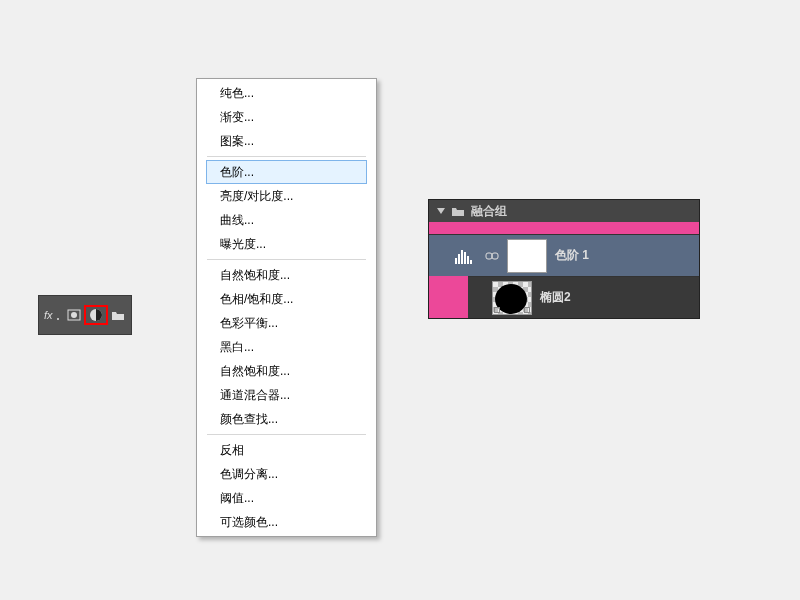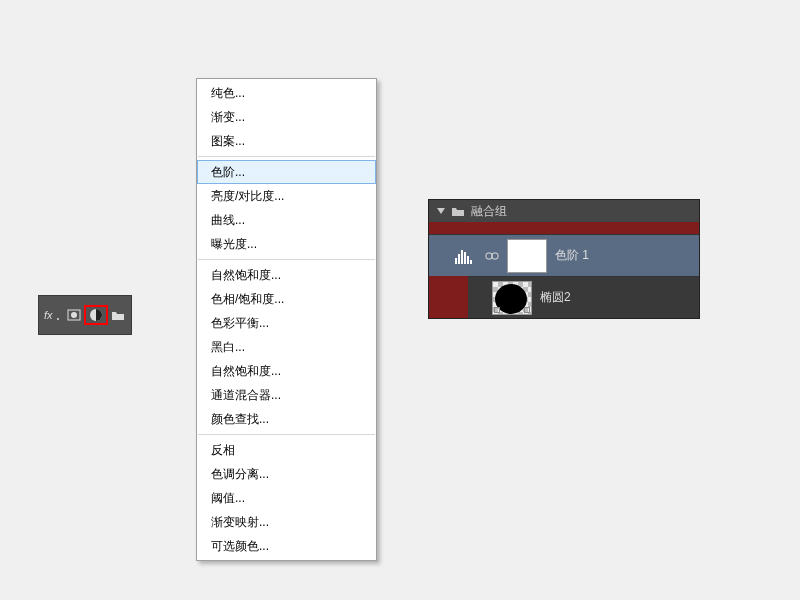--- a/index.html
+++ b/index.html
@@ -33,21 +33,21 @@
   .toolbar svg { display: block; }
 
   
   .menu {
     position: absolute;
     left: 196px; top: 78px;
     width: 181px;
     background: #ffffff;
     border: 1px solid #a0a0a0;
     box-shadow: 3px 3px 4px rgba(0,0,0,.25);
-    padding: 2px 0;
+    padding: 2px 9px;
   }
   .menu .item {
     padding: 4px 14px;
     color: #000;
     font-size: 12px;
     line-height: 16px;
     white-space: nowrap;
     cursor: default;
   }
   .menu .item.hover {
@@ -58,24 +58,25 @@
   .menu .sep {
     border-top: 1px solid #d7d7d7;
     margin: 3px 1px;
   }
 
   
   .layers {
     position: absolute;
     left: 428px; top: 199px;
     width: 272px;
-    background: #7f1d1d;
+    background: #ec4899;
     border: 1px solid #222;
     font-size: 12px;
     color: #d0d0d0;
+    font-weight: bold;
   }
   .group-head {
     display: flex; align-items: center;
     height: 22px;
     padding-left: 8px;
     gap: 6px;
     background: #454545;
   }
   .tri {
     width: 0; height: 0;
@@ -176,21 +177,20 @@
     <div class="item">色相/饱和度...</div>
     <div class="item">色彩平衡...</div>
     <div class="item">黑白...</div>
     <div class="item">自然饱和度...</div>
     <div class="item">通道混合器...</div>
     <div class="item">颜色查找...</div>
     <div class="sep"></div>
     <div class="item">反相</div>
     <div class="item">色调分离...</div>
     <div class="item">阈值...</div>
-    <div class="item">渐变映射...</div>
     <div class="item">可选颜色...</div>
   </div>
 
 <div class="layers">
   <div class="group-head">
     <span class="tri"></span>
     <svg class="folder-ic" viewBox="0 0 14 12">
       <path d="M1 3h4l1 2h7v6H1Z" fill="#c9c9c9"></path>
     </svg>
     <span>融合组</span>

